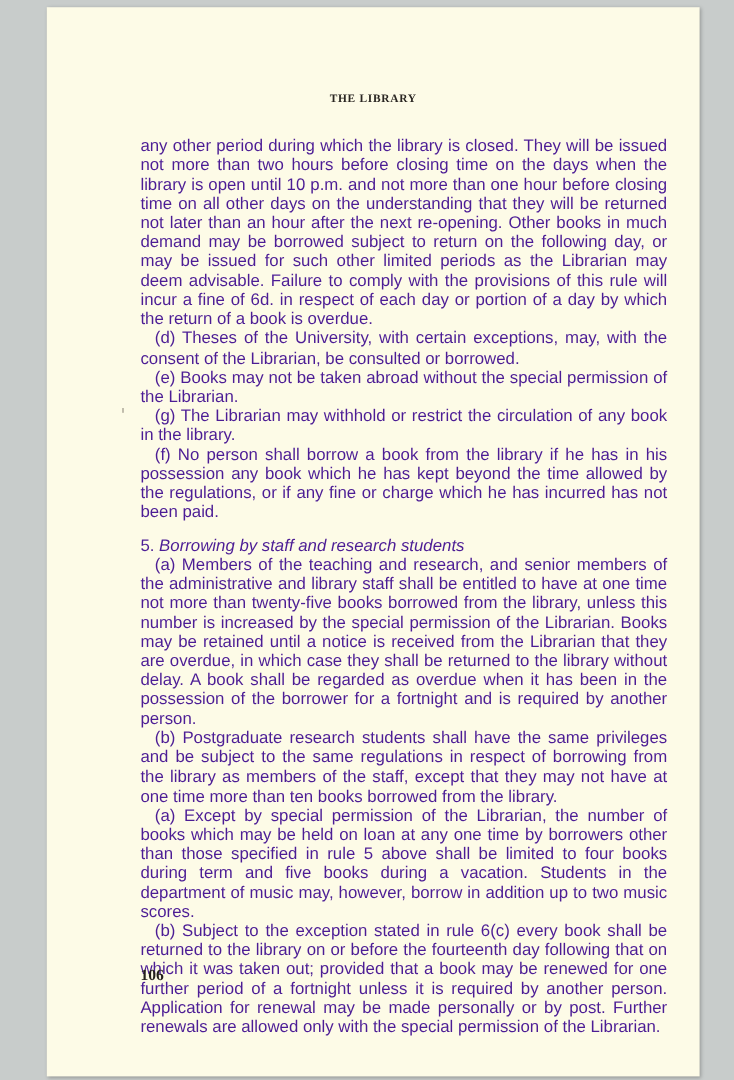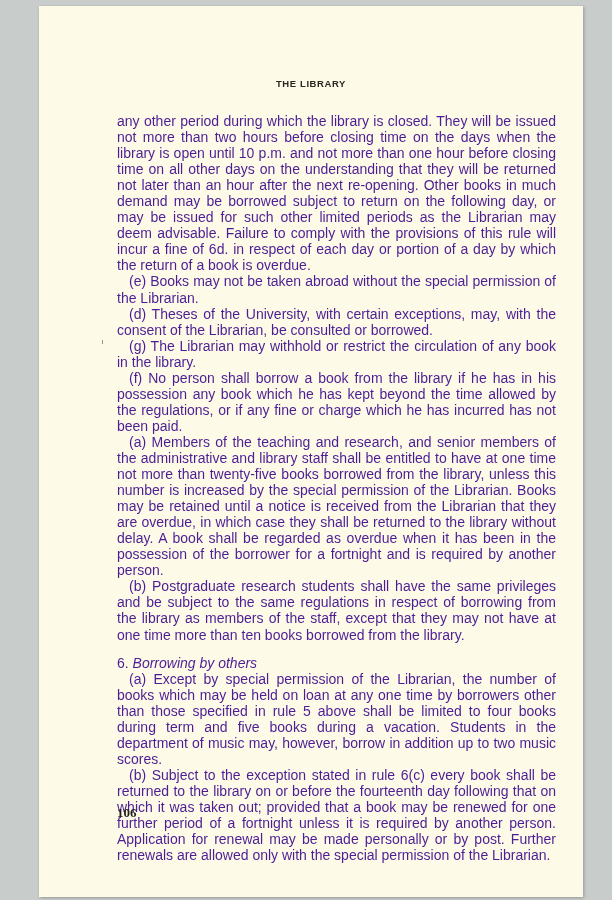--- a/index.html
+++ b/index.html
@@ -9,21 +9,21 @@
       position:relative;
     }
     .paper {
       position:absolute; left:39px; top:6px; width:544px; height:891px;
       background:#fdfbe7;
       box-shadow: 1px 1px 3px rgba(0,0,0,0.25);
     }
     .running-head {
       position:absolute; left:0; right:0; top:72px;
       text-align:center;
-      font-family:Liberation Sans, sans-serif;
+      font-family:Liberation Serif, serif;
       font-size:9.5px; letter-spacing:0.6px; font-weight:bold;
       color:#2a2622;
     }
     .text-block {
       position:absolute; left:78px; top:107px; width:439px;
       font-family:Liberation Sans, sans-serif;
       font-size:14px; line-height:16.05px;
       color:#4c1d95;
       text-align:justify;
     }
@@ -43,31 +43,31 @@
   </style>
 </head>
 <body>
 
 <div class="paper">
   <div class="running-head">THE LIBRARY</div>
 
   <div class="text-block">
     <p class="para">any other period during which the library is closed.  They will be issued not more than two hours before closing time on the days when the library is open until 10 p.m. and not more than one hour before closing time on all other days on the understanding that they will be returned not later than an hour after the next re-opening.  Other books in much demand may be borrowed subject to return on the following day, or may be issued for such other limited periods as the Librarian may deem advisable.  Failure to comply with the provisions of this rule will incur a fine of 6d. in respect of each day or portion of a day by which the return of a book is overdue.</p>
 
+    <p class="para indent">(d) Theses of the University, with certain exceptions, may, with the consent of the Librarian, be consulted or borrowed.</p>
     <p class="para indent">(e) Books may not be taken abroad without the special permission of the Librarian.</p>
-    <p class="para indent">(d) Theses of the University, with certain exceptions, may, with the consent of the Librarian, be consulted or borrowed.</p>
     <p class="para indent">(g) The Librarian may withhold or restrict the circulation of any book in the library.</p>
     <p class="para indent">(f) No person shall borrow a book from the library if he has in his possession any book which he has kept beyond the time allowed by the regulations, or if any fine or charge which he has incurred has not been paid.</p>
 
+    <p class="section-head">
+      <span class="num">5.</span>
+      <span class="title">Borrowing by staff and research students</span>
+    </p>
     <p class="para indent">(a) Members of the teaching and research, and senior members of the administrative and library staff shall be entitled to have at one time not more than twenty-five books borrowed from the library, unless this number is increased by the special permission of the Librarian.  Books may be retained until a notice is received from the Librarian that they are overdue, in which case they shall be returned to the library without delay.  A book shall be regarded as overdue when it has been in the possession of the borrower for a fortnight and is required by another person.</p>
     <p class="para indent">(b) Postgraduate research students shall have the same privileges and be subject to the same regulations in respect of borrowing from the library as members of the staff, except that they may not have at one time more than ten books borrowed from the library.</p>
 
-    <p class="section-head">
-      <span class="num">6.</span>
-      <span class="title">Borrowing by others</span>
-    </p>
     <p class="para indent">(a) Except by special permission of the Librarian, the number of books which may be held on loan at any one time by borrowers other than those specified in rule 5 above shall be limited to four books during term and five books during a vacation.  Students in the department of music may, however, borrow in addition up to two music scores.</p>
     <p class="para indent">(b) Subject to the exception stated in rule 6(c) every book shall be returned to the library on or before the fourteenth day following that on which it was taken out; provided that a book may be renewed for one further period of a fortnight unless it is required by another person.  Application for renewal may be made personally or by post.  Further renewals are allowed only with the special permission of the Librarian.</p>
   </div>
 
   <div class="folio">106</div>
   <div class="speck"></div>
 </div>
 
 </body></html>

